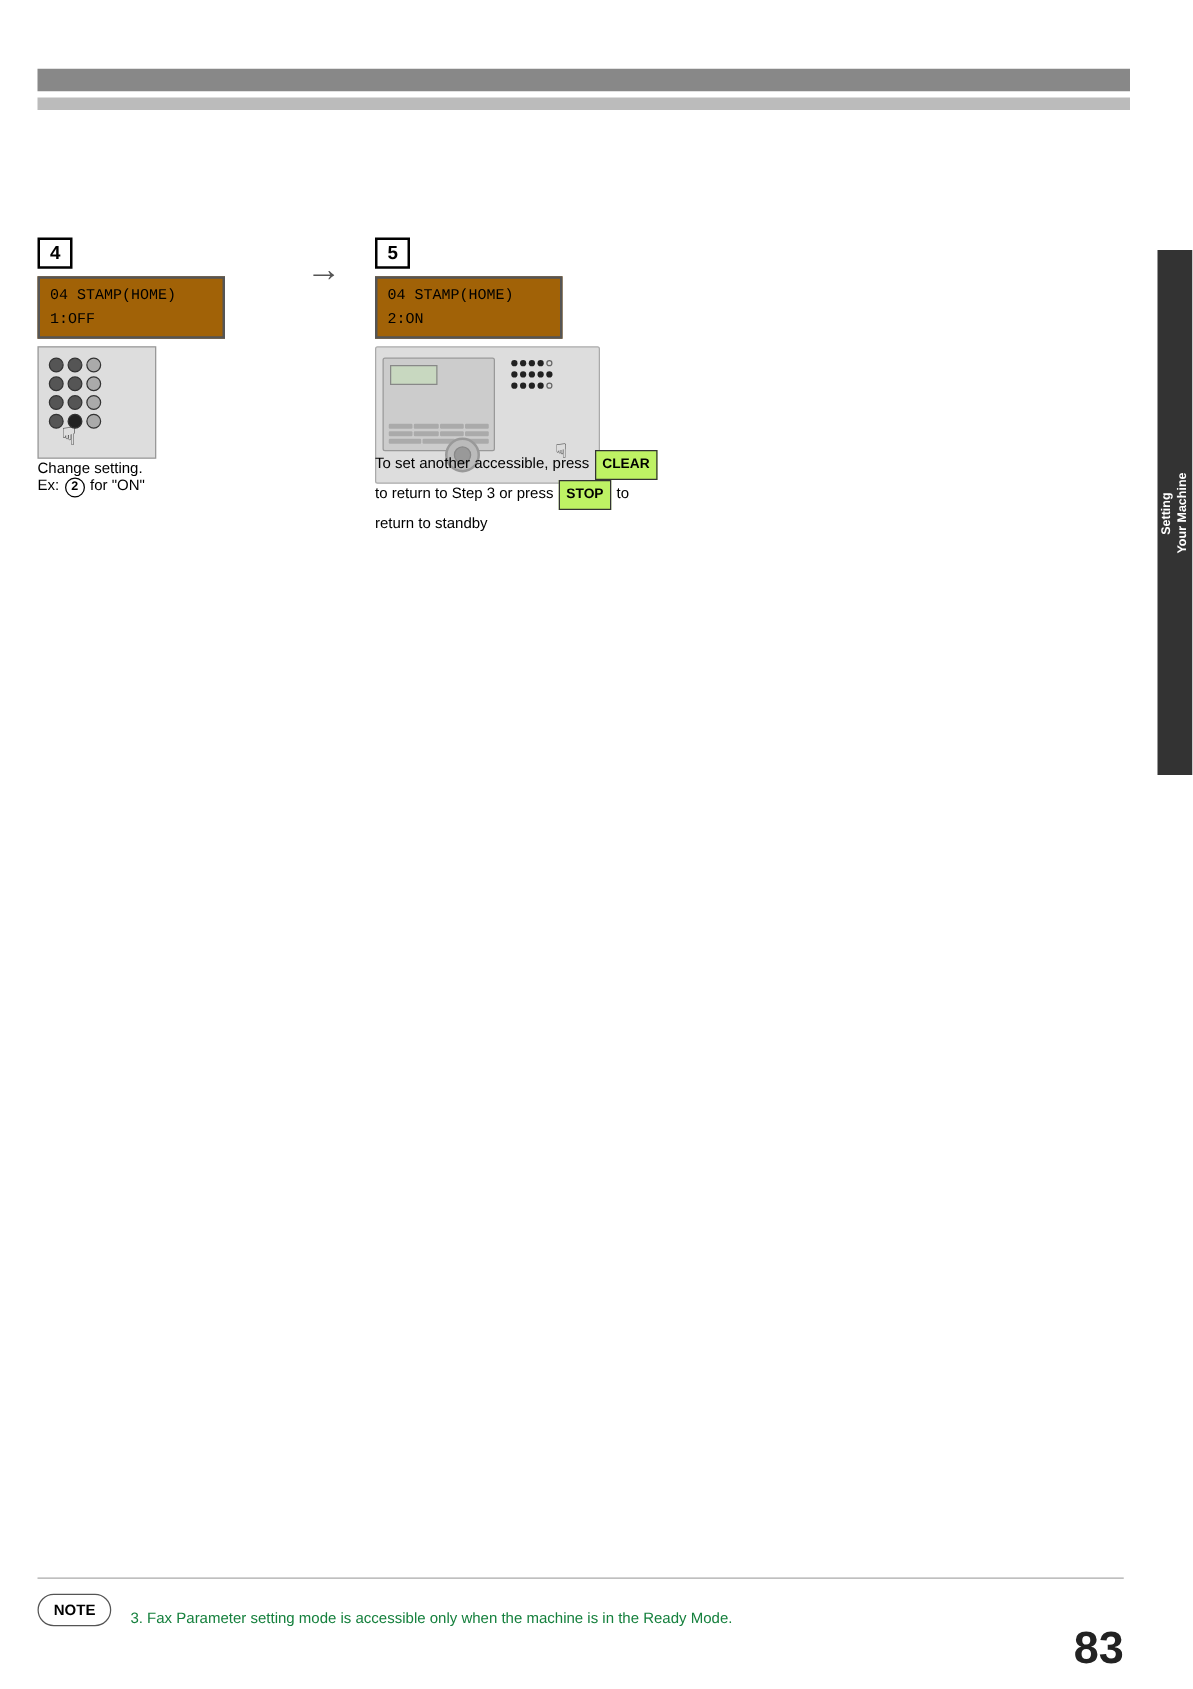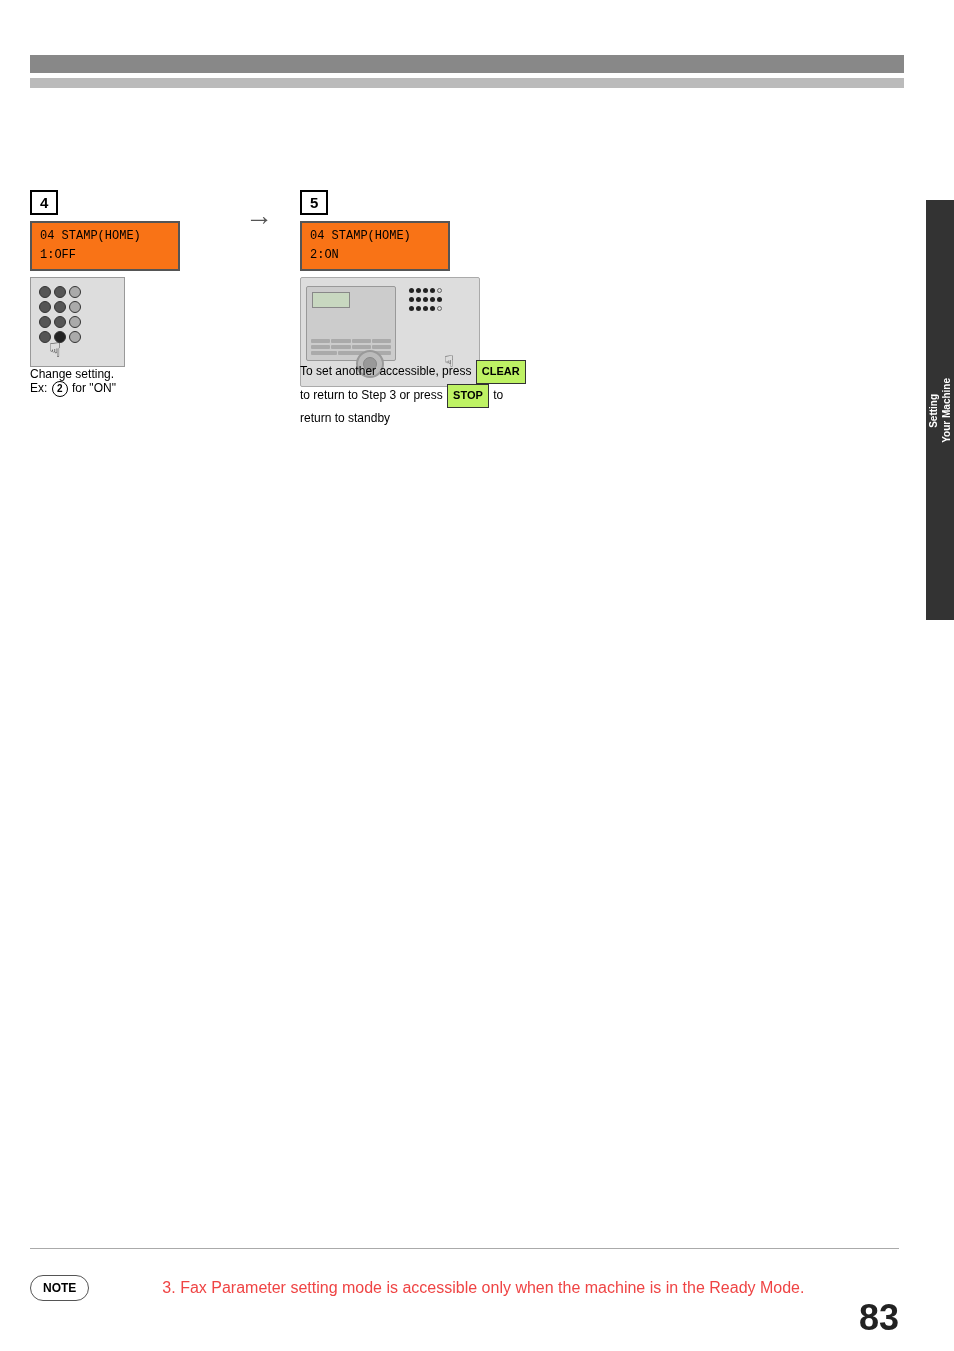--- a/index.html
+++ b/index.html
@@ -64,21 +64,21 @@
       font-size: 15px;
       font-weight: bold;
       background: #fff;
       min-width: 28px;
       text-align: center;
     }
 
     
     .lcd-box {
       border: 2px solid #555;
-      background: #f97316;
+      background: #a16207;
       padding: 4px 8px;
       font-family: 'Courier New', monospace;
       font-size: 12px;
       width: 150px;
       line-height: 1.6;
     }
 
     
     .step4-area {
       position: absolute;
@@ -137,39 +137,38 @@
       margin: 0 1px;
     }
 
     
     .note-section {
       position: absolute;
       bottom: 50px;
       left: 30px;
       right: 55px;
       display: flex;
-      align-items: center;
-      gap: 28px;
+      align-items: flex-end;
+      gap: 15px;
       border-top: 1px solid #aaa;
-      padding-top: 26px;
+      padding-top: 12px;
     }
 
     .note-badge {
       border: 1.5px solid #555;
       border-radius: 18px;
       padding: 5px 12px;
       font-size: 12px;
       font-weight: bold;
       white-space: nowrap;
     }
 
     .note-text {
-      font-size: 16px;
-      color: #ef4444;
-      margin-left: 45px;
+      font-size: 12px;
+      color: #15803d;
     }
 
     
     .page-number {
       position: absolute;
       bottom: 12px;
       right: 55px;
       font-size: 36px;
       font-weight: bold;
       color: #222;

